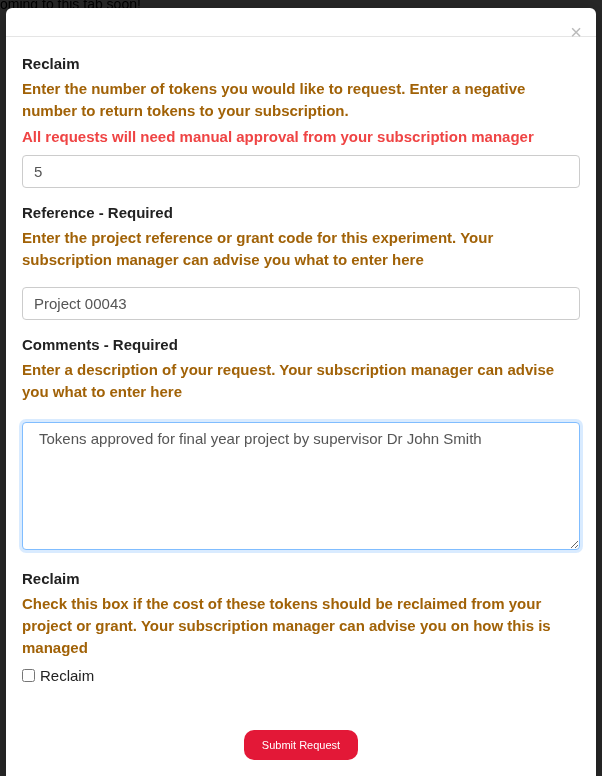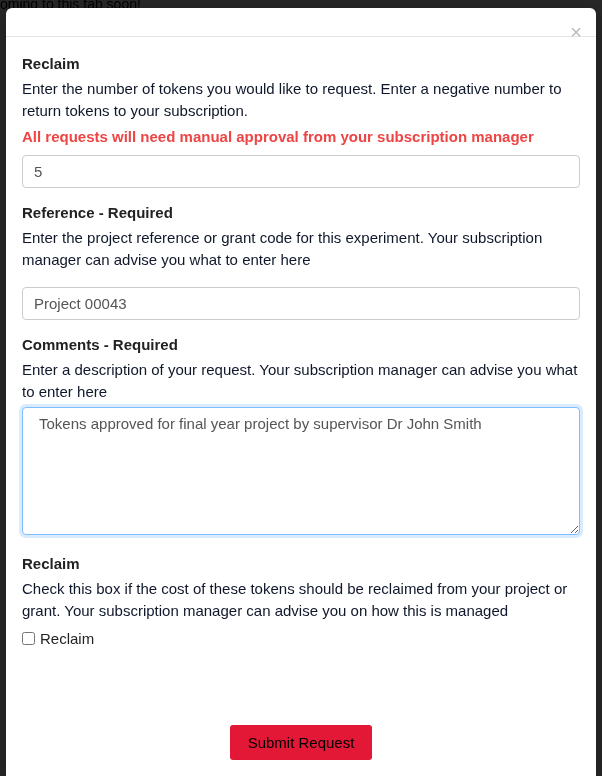--- a/index.html
+++ b/index.html
@@ -78,23 +78,24 @@
     }
     .form-label {
       font-weight: 700;
       font-size: 15px;
       color: #222;
       display: block;
       margin-bottom: 6px;
     }
     .form-help {
       font-size: 15px;
-      color: #0f172a;
+      color: #a16207;
       line-height: 1.45;
       margin-bottom: 4px;
+      font-weight: bold;
     }
     .form-help-bold {
       font-size: 15px;
       color: #ef4444;
       font-weight: 700;
       line-height: 1.45;
       margin-bottom: 8px;
     }
     .form-control {
       width: 100%;
@@ -130,25 +131,25 @@
       font-size: 15px;
       color: #222;
       cursor: pointer;
     }
     .modal-footer {
       padding: 12px 16px 16px 16px;
       text-align: center;
     }
     .submit-btn {
       background: #e31837;
-      color: #000000;
+      color: #ffffff;
       border: none;
       padding: 9px 18px;
-      font-size: 15px;
-      border-radius: 3px;
+      font-size: 11px;
+      border-radius: 10px;
       cursor: pointer;
       font-family: inherit;
     }
   </style>
 </head>
 <body>
 
 <div class="backdrop-text">oming to this tab soon!</div>
 <div class="modal-overlay"></div>
 
@@ -167,21 +168,21 @@
     </div>
 
     <div class="form-group">
       <label class="form-label">Reference - Required</label>
       <p class="form-help" style="margin-bottom:16px;">Enter the project reference or grant code for this experiment. Your subscription manager can advise you what to enter here</p>
       <input type="text" class="form-control" value="Project 00043" style="">
     </div>
 
     <div class="form-group">
       <label class="form-label">Comments - Required</label>
-      <p class="form-help" style="margin-bottom:5px;">Enter a description of your request. Your subscription manager can advise you what to enter here</p>
+      <p class="form-help" style="margin-bottom:20px;">Enter a description of your request. Your subscription manager can advise you what to enter here</p>
       <textarea class="form-control textarea-focused" style="">Tokens approved for final year project by supervisor Dr John Smith</textarea>
     </div>
 
     <div class="form-group" style="margin-bottom:8px;">
       <label class="form-label">Reclaim</label>
       <p class="form-help">Check this box if the cost of these tokens should be reclaimed from your project or grant. Your subscription manager can advise you on how this is managed</p>
       <div class="checkbox-row">
         <input type="checkbox" id="reclaim-cb" style="">
         <label for="reclaim-cb">Reclaim</label>
       </div>

